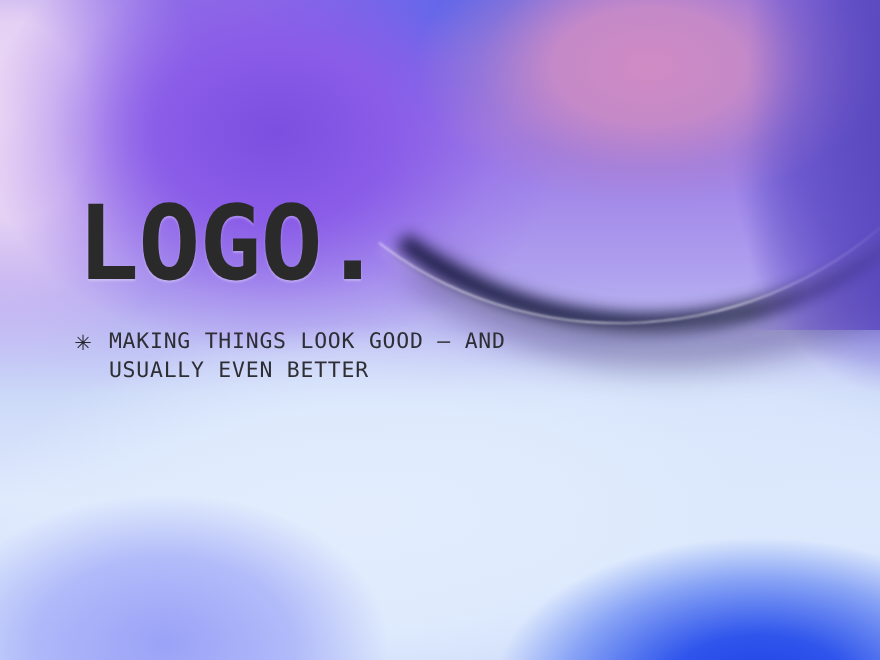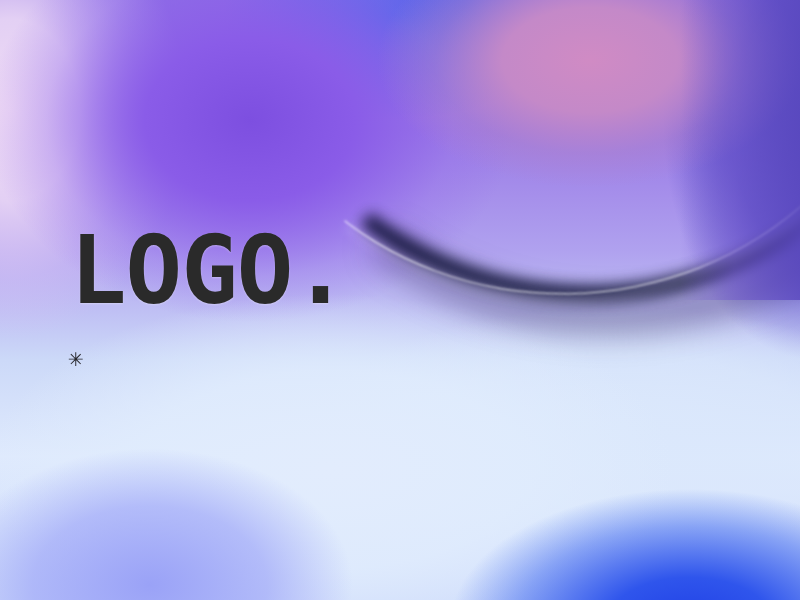--- a/index.html
+++ b/index.html
@@ -110,21 +110,20 @@
     background: linear-gradient(to right, rgba(125,95,210,0) 0%, rgba(112,88,205,0.55) 45%, rgba(92,74,192,0.85) 100%);
     pointer-events: none;
   }
 
   
   .content {
     position: absolute;
     left: 68px;
     top: 176px;
     width: 560px;
-    margin-top: 48px;
   }
 
   .wordmark {
     font-family: "DejaVu Sans Mono", monospace;
     font-weight: bold;
     font-size: 94px;
     line-height: 1;
     letter-spacing: -1px;
     color: #2a2a2a;
     margin: 0 0 0 2px;
@@ -168,17 +167,19 @@
   <div class="arc-light-glow"></div>
   <div class="arc-light"></div>
   <div class="arc-fade-mask"></div>
 
   <div class="content">
 
     <div class="wordmark">LOGO.</div>
 
     <div class="tagline-row">
       <span class="tagline-bullet">✳</span>
+      <span class="tagline-text">MAKING THINGS LOOK GOOD — AND
+USUALLY EVEN BETTER</span>
     </div>
 
   </div>
 
 </div>
 
 </body></html>

